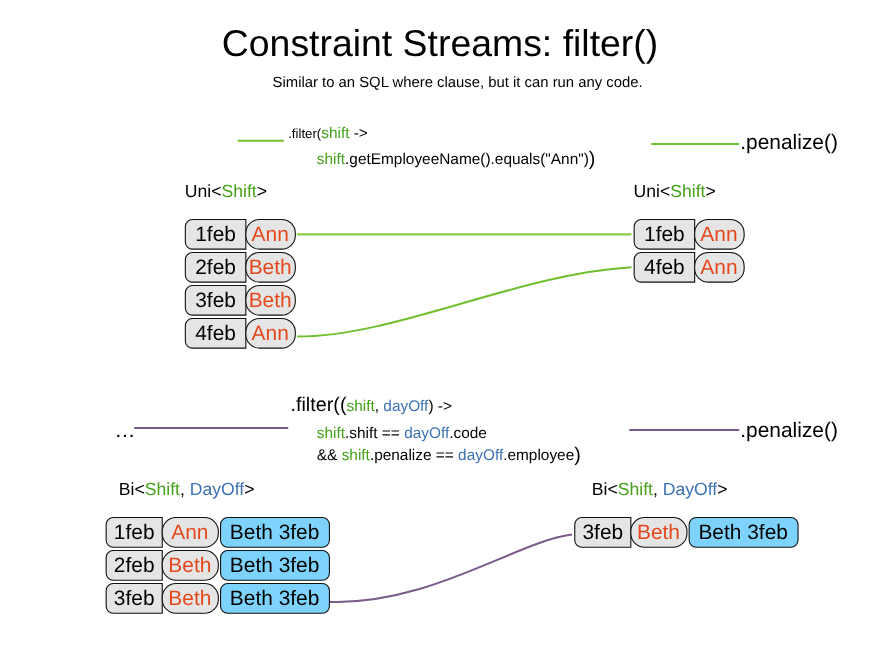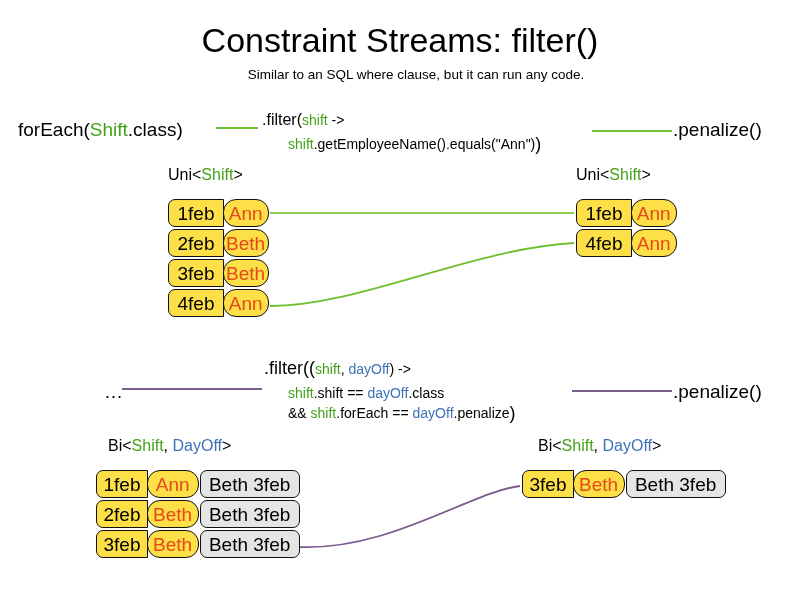--- a/index.html
+++ b/index.html
@@ -68,21 +68,21 @@
     font-size: 19px;
   }
   #penalize-top {
     left: 673px; top: 119px;
     font-size: 19px;
   }
   #filter1-line1 {
     left: 262px; top: 109px;
     font-size: 18px;
   }
-  #filter1-line1 .lead { font-size: 16px; }
+  #filter1-line1 .lead { font-size: 12px; }
   #filter1-line1 .arg  { font-size: 14px; }
   #filter1-line2 {
     left: 288px; top: 136px;
     font-size: 14px;
   }
 
   #ellipsis-bottom {
     left: 104px; top: 381px;
     font-size: 19px;
   }
@@ -133,24 +133,24 @@
     height: 28px;
     display: flex;
     align-items: center;
     justify-content: center;
     font-size: 19px;
     line-height: 1;
     padding: 0 5px;
     position: relative;
   }
   .card.shift {
-    background: #fde047;
+    background: #e5e5e5;
   }
   .card.dayoff {
-    background: #e5e5e5;
+    background: #7dd3fc;
     color: #000;
   }
   .card.date-cell {
     color: #000;
     border-top-right-radius: 0;
     border-bottom-right-radius: 0;
     border-right-width: 1.2px;
   }
   .card.name-cell {
     color: #e5481c;
@@ -194,21 +194,20 @@
 
     <line x1="122" y1="389" x2="262" y2="389" stroke="#7b5a8c" stroke-width="1.8"></line>
     <line x1="572" y1="391" x2="672" y2="391" stroke="#7b5a8c" stroke-width="1.8"></line>
 
     <path d="M 298 547 C 390 551 470 492 520 486" fill="none" stroke="#7b5a8c" stroke-width="1.8"></path>
   </svg>
 
   <div id="page-title">Constraint Streams: filter()</div>
   <div id="page-subtitle">Similar to an SQL where clause, but it can run any code.</div>
 
-  <div class="code" id="foreach-call"><span>forEach(</span><span class="green">Shift</span><span>.class)</span></div>
 
   <div class="code" id="filter1-line1"><span class="lead">.filter(</span><span class="arg green">shift</span><span class="arg"> -&gt;</span></div>
 
   <div class="code" id="filter1-line2"><span class="green">shift</span><span>.getEmployeeName().equals("Ann")</span><span class="paren-big">)</span></div>
 
   <div class="code" id="penalize-top">.penalize()</div>
 
   <div class="type-header" id="uni-left-header"><span>Uni&lt;</span><span class="green">Shift</span><span>&gt;</span></div>
 
   <div class="card-group" id="uni-left-cards">
@@ -240,23 +239,23 @@
     <div class="tuple-row">
       <div class="card shift date-cell">4feb</div>
       <div class="card shift name-cell">Ann</div>
     </div>
   </div>
 
   <div class="code" id="ellipsis-bottom">…</div>
 
   <div class="code" id="filter2-line1"><span>.filter((</span><span class="arg green">shift</span><span class="arg">, </span><span class="arg blue">dayOff</span><span class="arg">) -&gt;</span></div>
 
-  <div class="code" id="filter2-line2"><span class="green">shift</span><span>.shift == </span><span class="blue">dayOff</span><span>.class</span></div>
-
-  <div class="code" id="filter2-line3"><span>&amp;&amp; </span><span class="green">shift</span><span>.forEach == </span><span class="blue">dayOff</span><span>.penalize</span><span class="paren-big">)</span></div>
+  <div class="code" id="filter2-line2"><span class="green">shift</span><span>.shift == </span><span class="blue">dayOff</span><span>.code</span></div>
+
+  <div class="code" id="filter2-line3"><span>&amp;&amp; </span><span class="green">shift</span><span>.penalize == </span><span class="blue">dayOff</span><span>.employee</span><span class="paren-big">)</span></div>
 
   <div class="code" id="penalize-bottom">.penalize()</div>
 
   <div class="type-header" id="bi-left-header"><span>Bi&lt;</span><span class="green">Shift</span><span>, </span><span class="blue">DayOff</span><span>&gt;</span></div>
 
   <div class="card-group" id="bi-left-cards">
     <div class="tuple-row">
       <div class="card shift date-cell">1feb</div>
       <div class="card shift name-cell">Ann</div>
       <div class="card dayoff">Beth 3feb</div>

